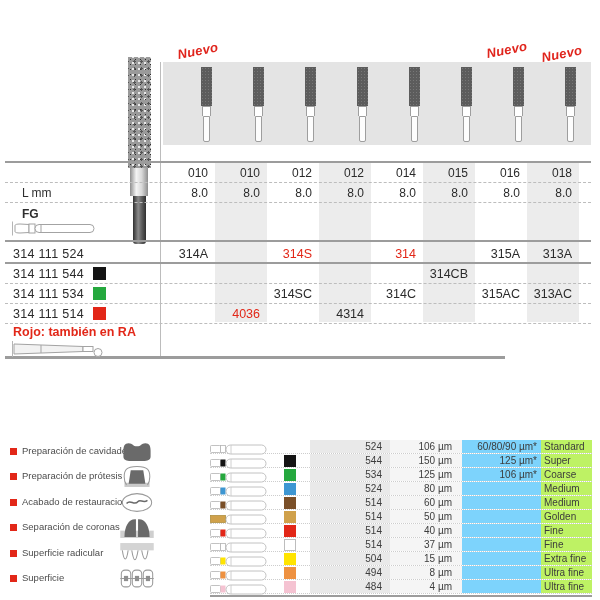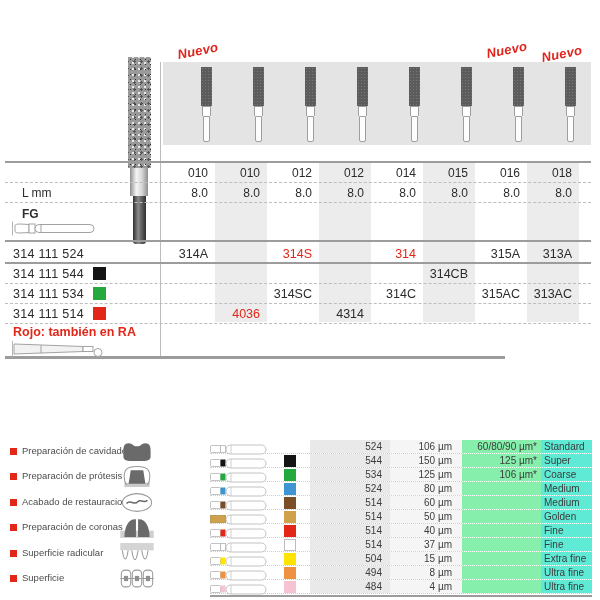--- a/index.html
+++ b/index.html
@@ -62,22 +62,22 @@
 
   .s-item{left:8px;width:196px;height:24px;}
   .s-bullet{position:absolute;left:2px;top:8px;width:7px;height:7px;background:#e22718;}
   .s-label{position:absolute;left:14px;top:5px;font-size:9.5px;color:#4c4c4c;}
   .s-icon{position:absolute;left:110px;top:0;width:38px;height:23px;}
 
   .g-row{left:210px;width:382px;height:14px;border-bottom:1px dotted #cdcdcd;box-sizing:border-box;}
   .g-cell{position:absolute;top:0;height:13px;line-height:13px;font-size:10px;color:#3c3c3c;}
   .g-code {left:100px;width:80px;background:#e9e9e9;text-align:right;padding-right:8px;box-sizing:border-box;}
   .g-um   {left:180px;width:72px;background:#f5f5f5;text-align:right;padding-right:10px;box-sizing:border-box;}
-  .g-extra{left:252px;width:79px;background:#86efac;text-align:right;padding-right:4px;box-sizing:border-box;}
-  .g-label{left:331px;width:51px;background:#5eead4;text-align:left;padding-left:3px;box-sizing:border-box;}
+  .g-extra{left:252px;width:79px;background:#7dd3fc;text-align:right;padding-right:4px;box-sizing:border-box;}
+  .g-label{left:331px;width:51px;background:#bef264;text-align:left;padding-left:3px;box-sizing:border-box;}
   .g-bur{position:absolute;left:0;top:1px;width:60px;height:11px;}
   .g-sq{position:absolute;left:74px;top:0.5px;width:12px;height:12px;}
   .g-bottom{left:210px;top:595px;width:382px;height:2px;background:#9c9c9c;}
 </style>
 </head>
 <body>
 
 <div class="page">
 
   <div class="abs top-band"></div>
@@ -241,21 +241,21 @@
       <div class="abs s-item" style="top: 490.8px;">
         <div class="s-bullet" style="background: rgb(226, 39, 24);"></div>
         <span class="s-label">Acabado de restauraciones</span>
         <span class="s-icon"><svg width="38" height="23" viewBox="0 0 36 22">
             <ellipse cx="18" cy="11" rx="14" ry="8.5" fill="#fff" stroke="#9a9a9a"></ellipse>
             <path d="M8,12 C12,7 15,15 19,10 C21,7.5 24,12 28,9" fill="none" stroke="#6a6a6a" stroke-width="1.4"></path>
           </svg></span>
       </div>
       <div class="abs s-item" style="top: 516.2px;">
         <div class="s-bullet" style="background: rgb(226, 39, 24);"></div>
-        <span class="s-label">Preparación de coronas</span>
+        <span class="s-label">Separación de coronas</span>
         <span class="s-icon"><svg width="38" height="23" viewBox="0 0 36 22">
             <rect x="2" y="14" width="32" height="7" fill="#cfcfcf"></rect>
             <path d="M6,20 C6,10 10,3 16,3 L17,3 L17,20 Z" fill="#6a6a6a"></path>
             <path d="M30,20 C30,10 26,3 20,3 L19,3 L19,20 Z" fill="#6a6a6a"></path>
           </svg></span>
       </div>
       <div class="abs s-item" style="top: 541.6px;">
         <div class="s-bullet" style="background: rgb(226, 39, 24);"></div>
         <span class="s-label">Superficie radicular</span>
         <span class="s-icon"><svg width="38" height="23" viewBox="0 0 36 22">

